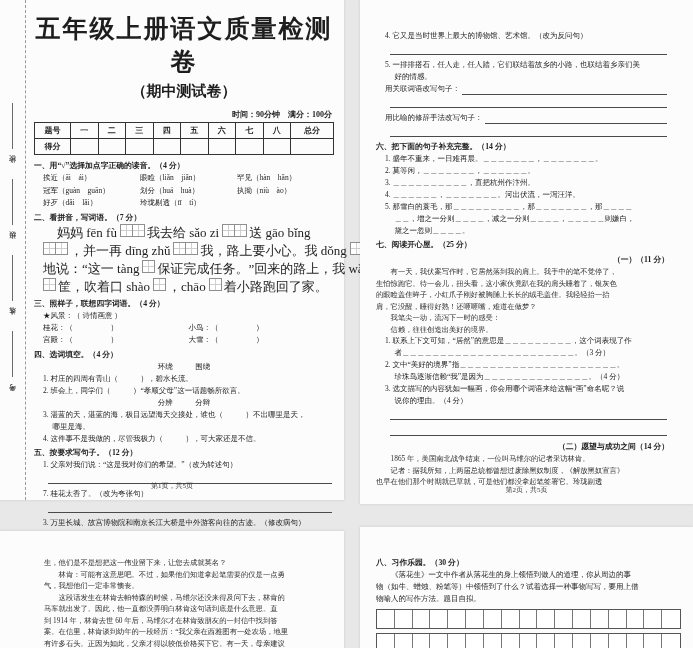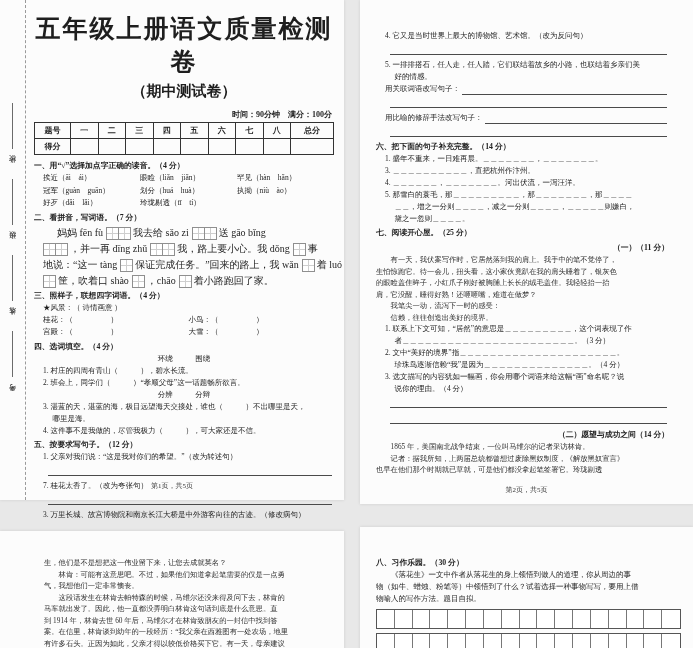--- a/index.html
+++ b/index.html
@@ -37,21 +37,21 @@
   .trow:first-child .tcell{font-weight:bold;}
   .trow:last-child .tcell:first-child{font-weight:bold;}
 
   .sec-head{font-weight:bold;font-size:7.8px;line-height:12px;margin-top:2px;}
   .tline{font-size:7.5px;line-height:12px;}
   .pad{padding-left:9px;}
   .colrow{display:flex;font-size:7.5px;line-height:12.5px;}
   .colrow .ccell{flex:1;}
   .center{text-align:center;}
 
-  .segline{display:flex;align-items:flex-end;gap:3px;font-size:10px;min-height:16px;white-space:nowrap;}
+  .segline{display:flex;align-items:flex-start;gap:3px;font-size:13px;min-height:16px;white-space:nowrap;}
   .segline:first-child{padding-left:14px;}
   .boxes{display:flex;}
   .wbox{width:13px;height:13px;border:1px solid #8f8f8f;box-sizing:border-box;margin-right:-1px;
     background-image:linear-gradient(#cfcfcf 0 0),linear-gradient(#cfcfcf 0 0);
     background-size:100% 1px,1px 100%;background-position:center;background-repeat:no-repeat;background-color:#fff;}
 
   .ansline{height:11px;border-bottom:1px solid #4a4a4a;margin:1px 2px 4px 14px;}
   .fill-row{display:flex;align-items:flex-end;font-size:7.5px;line-height:12px;padding-left:9px;}
   .fill-row .fill{flex:1;border-bottom:1px solid #4a4a4a;height:10px;margin:0 2px;}
 
@@ -240,20 +240,21 @@
   <div class="ansline"></div>
   <div class="fill-row">
     <span>用比喻的修辞手法改写句子：</span>
     <span class="fill"></span>
   </div>
   <div class="ansline"></div>
 
   <div class="sec-head">六、把下面的句子补充完整。（14 分）</div>
   <div class="pad">
       <div class="tline">1. 盛年不重来，一日难再晨。＿＿＿＿＿＿＿，＿＿＿＿＿＿＿。</div>
+      <div class="tline">2. 莫等闲，＿＿＿＿＿＿＿，＿＿＿＿＿＿。</div>
       <div class="tline">3. ＿＿＿＿＿＿＿＿＿＿，直把杭州作汴州。</div>
       <div class="tline">4. ＿＿＿＿＿＿，＿＿＿＿＿＿＿。河出伏流，一泻汪洋。</div>
       <div class="tline">5. 那雪白的蓑毛，那＿＿＿＿＿＿＿＿＿，那＿＿＿＿＿＿＿，那＿＿＿＿</div>
       <div class="tline">　 ＿＿，增之一分则＿＿＿＿，减之一分则＿＿＿＿，＿＿＿＿＿则嫌白，</div>
       <div class="tline">　 黛之一忽则＿＿＿＿。</div>
     </div>
 
   <div class="sec-head">七、阅读开心屋。（25 分）</div>
   <div class="rtitle">（一）（11 分）</div>
   <div>

